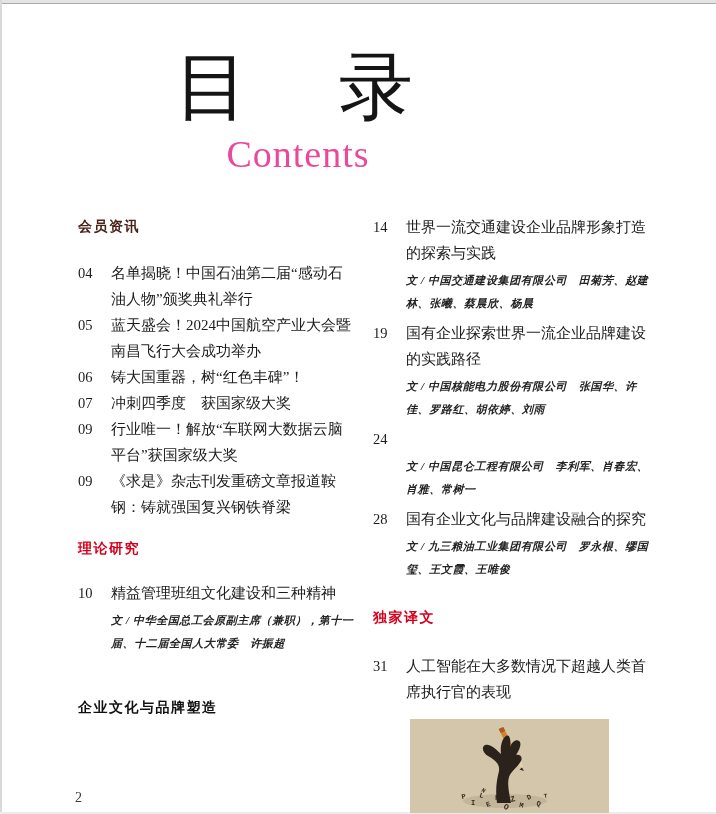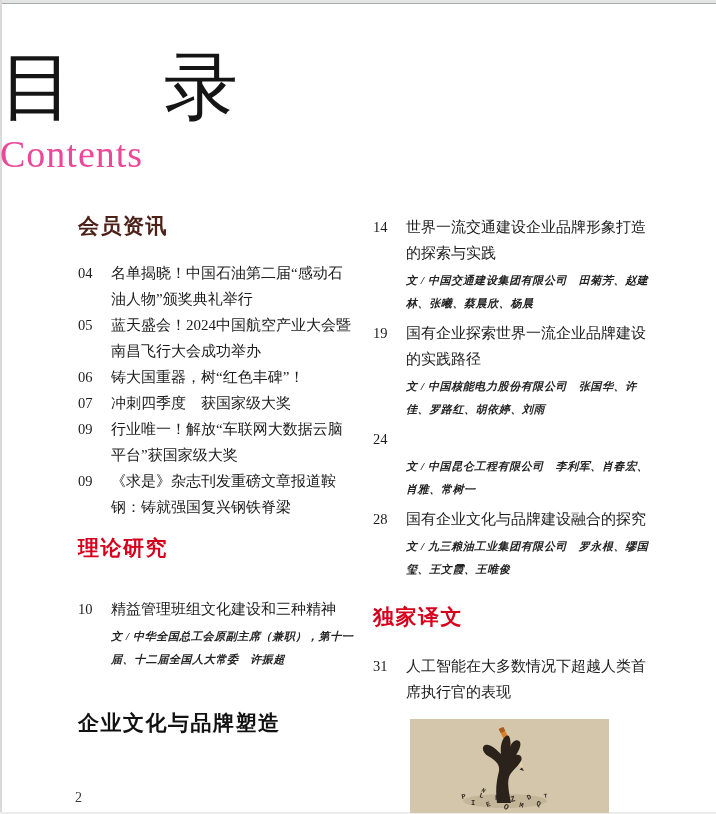--- a/index.html
+++ b/index.html
@@ -5,45 +5,45 @@
   html,body{margin:0;padding:0;}
   body{
     width:716px;height:814px;position:relative;background:#ffffff;
     font-family:"Liberation Serif","DejaVu Serif",serif;color:#1c1c1c;
     overflow:hidden;
   }
   .edge-top{position:absolute;top:0;left:0;right:0;height:3px;background:#e4e4e4;border-bottom:1px solid #a6abad;}
   .edge-left{position:absolute;top:0;left:0;bottom:0;width:2px;background:#dadada;}
   .edge-bottom{position:absolute;bottom:0;left:0;right:0;height:2px;background:#ececec;}
 
-  .title-block{position:absolute;top:46px;left:0;width:572px;text-align:left;}
+  .title-block{position:absolute;top:46px;left:12px;width:572px;text-align:center;}
   .title-cn{font-size:74px;line-height:82px;letter-spacing:8px;color:#151515;font-weight:400;}
   .title-en{font-size:38px;line-height:34px;margin-top:9px;color:#ec4899;letter-spacing:1px;}
 
   .columns{position:absolute;top:214px;left:78px;width:574px;display:flex;gap:16px;}
   .col{width:279px;}
 
   .sec-hd{
     font-family:"Liberation Sans","DejaVu Sans",sans-serif;
-    font-weight:900;font-size:21px;line-height:24px;letter-spacing:1.5px;
+    font-weight:900;font-size:14px;line-height:24px;letter-spacing:1.5px;
   }
   .hd-maroon{color:#4b2118;}
   .hd-red{color:#d6001c;}
   .hd-black{color:#111111;}
 
   .toc-item{display:flex;font-size:15px;line-height:26px;}
   .toc-item .num{width:33px;flex-shrink:0;font-size:14.5px;}
   .toc-item .t{flex:1;}
   .byline{
     font-size:11px;line-height:23px;letter-spacing:0.6px;
     padding-left:33px;color:#242424;font-weight:600;margin:3px 0 5px 0;font-style:italic;
   }
 
   .mb-hd1{margin-bottom:22px;}
-  .sec2-hd{margin-top:16px;margin-bottom:36px;}
+  .sec2-hd{margin-top:16px;margin-bottom:20px;}
   .sec3-hd{margin-top:40px;}
   .sec4-hd{margin-top:24px;margin-bottom:24px;}
 
   .hero{
     margin:14px 0 0 37px;width:199px;height:94px;background:#d3c6aa;
   }
   .hero svg{display:block;}
 
   .page-num{position:absolute;left:75px;bottom:8px;font-size:14px;color:#3a3a3a;}
 </style>

